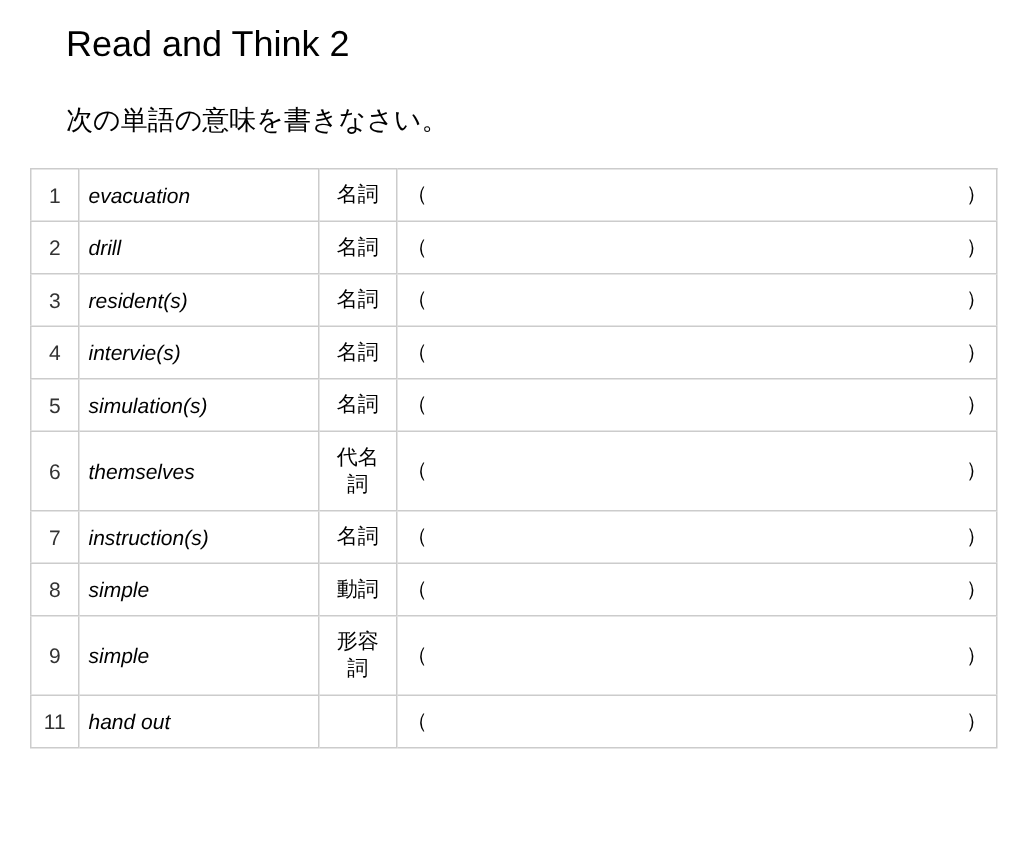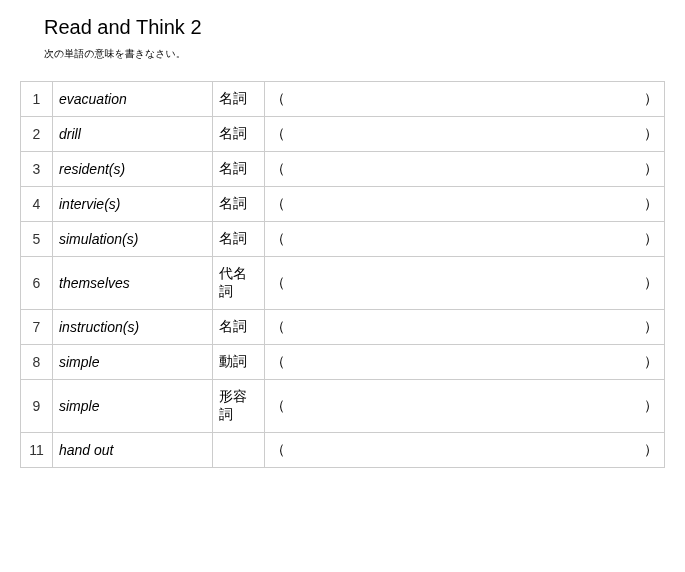--- a/index.html
+++ b/index.html
@@ -11,28 +11,28 @@
     body {
       font-family: 'Hiragino Kaku Gothic Pro', 'Meiryo', sans-serif;
       background: #fff;
       width: 685px;
       min-height: 572px;
       padding: 16px 20px;
       font-size: 14px;
     }
 
     .page-title {
-      font-size: 20px;
+      font-size: 24px;
       font-weight: normal;
-      margin-bottom: 8px;
+      margin-bottom: 24px;
       padding-left: 24px;
     }
 
     .subtitle {
-      font-size: 10px;
+      font-size: 18px;
       margin-bottom: 20px;
       padding-left: 24px;
     }
 
     table {
       width: 100%;
       border-collapse: collapse;
       border: 1px solid #ccc;
     }
 
@@ -56,20 +56,21 @@
       color: #333;
     }
 
     .col-word {
       width: 160px;
       font-style: italic;
     }
 
     .col-pos {
       width: 52px;
+      text-align: center;
     }
 
     .col-answer {
       text-align: left;
     }
   </style>
 </head>
 <body>
 
 <h1 class="page-title">Read and Think 2</h1>

